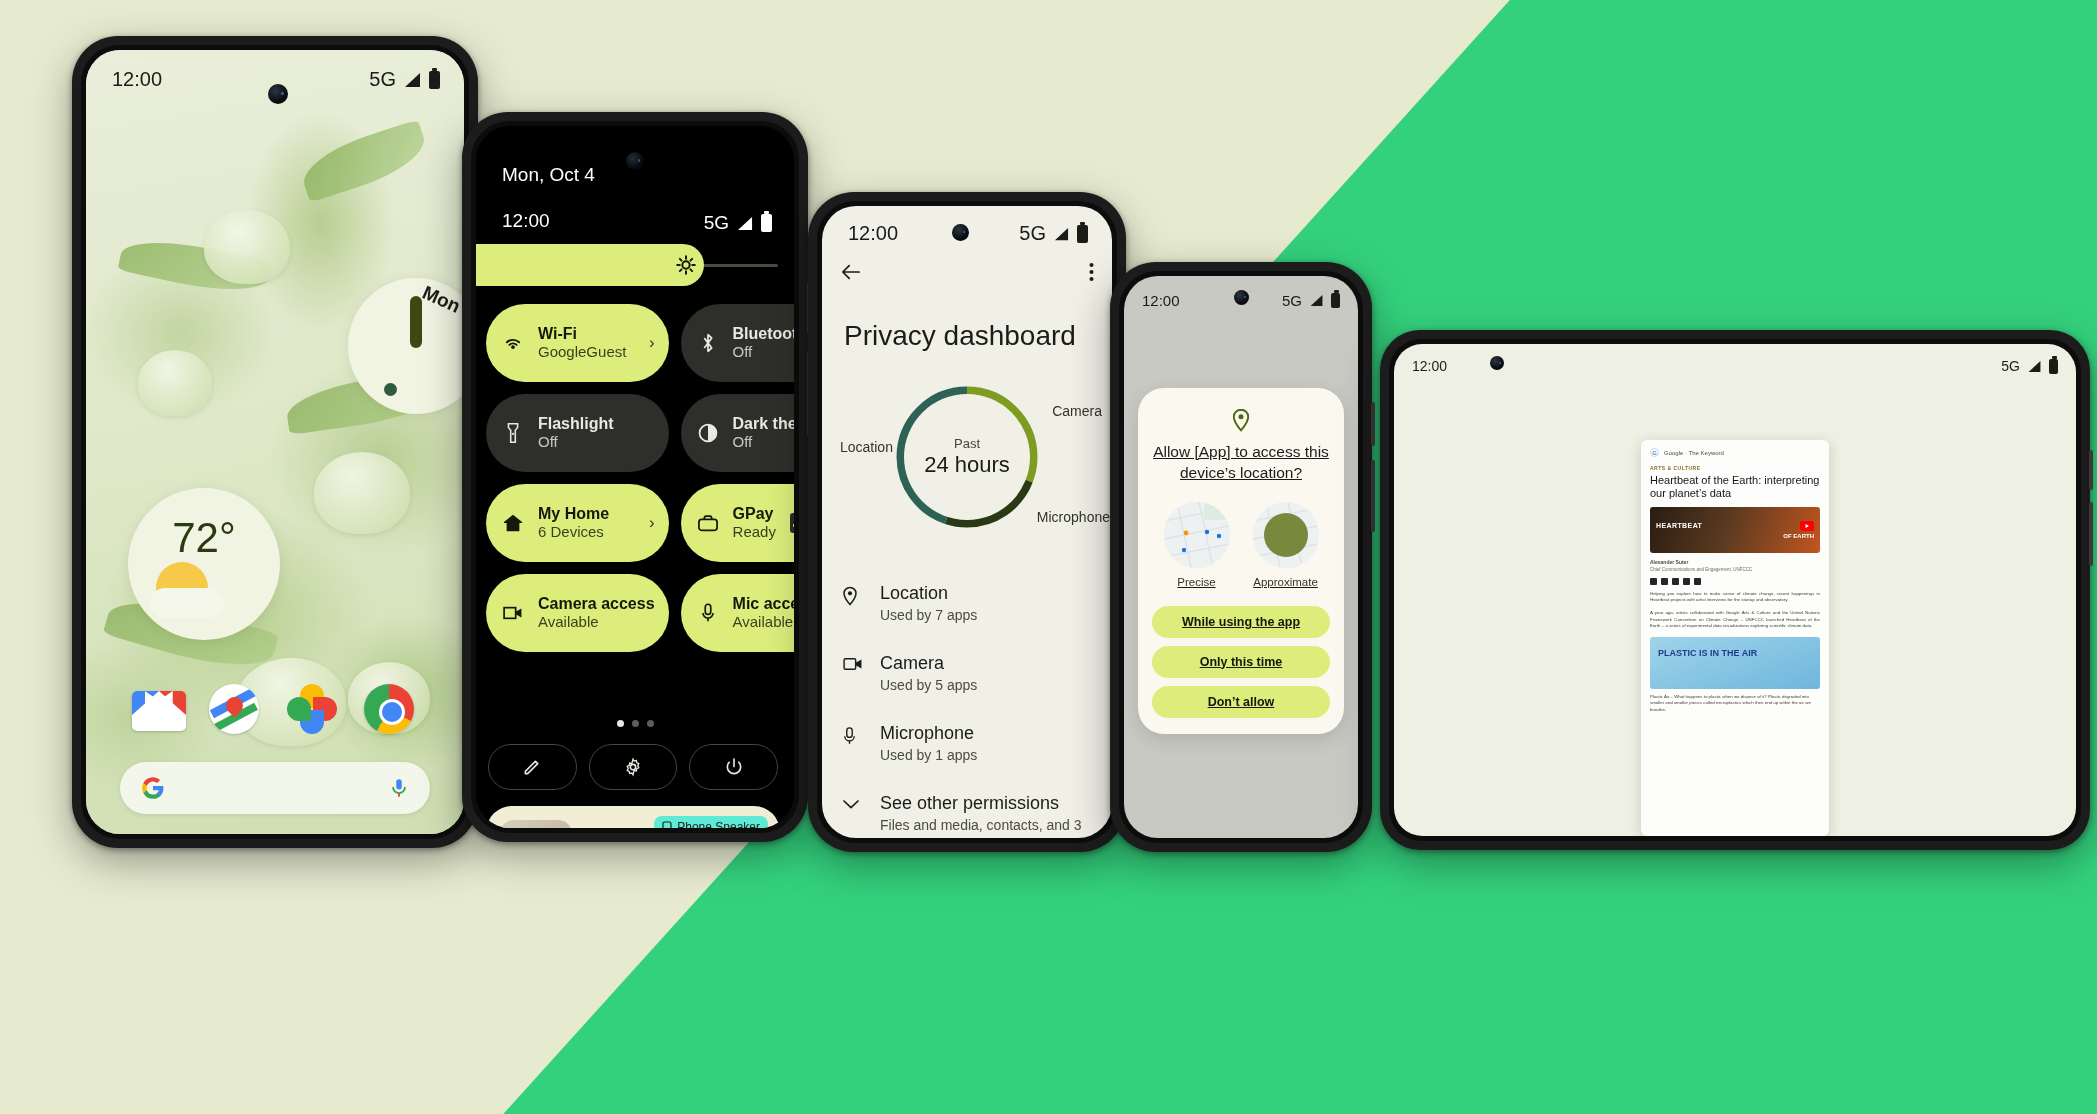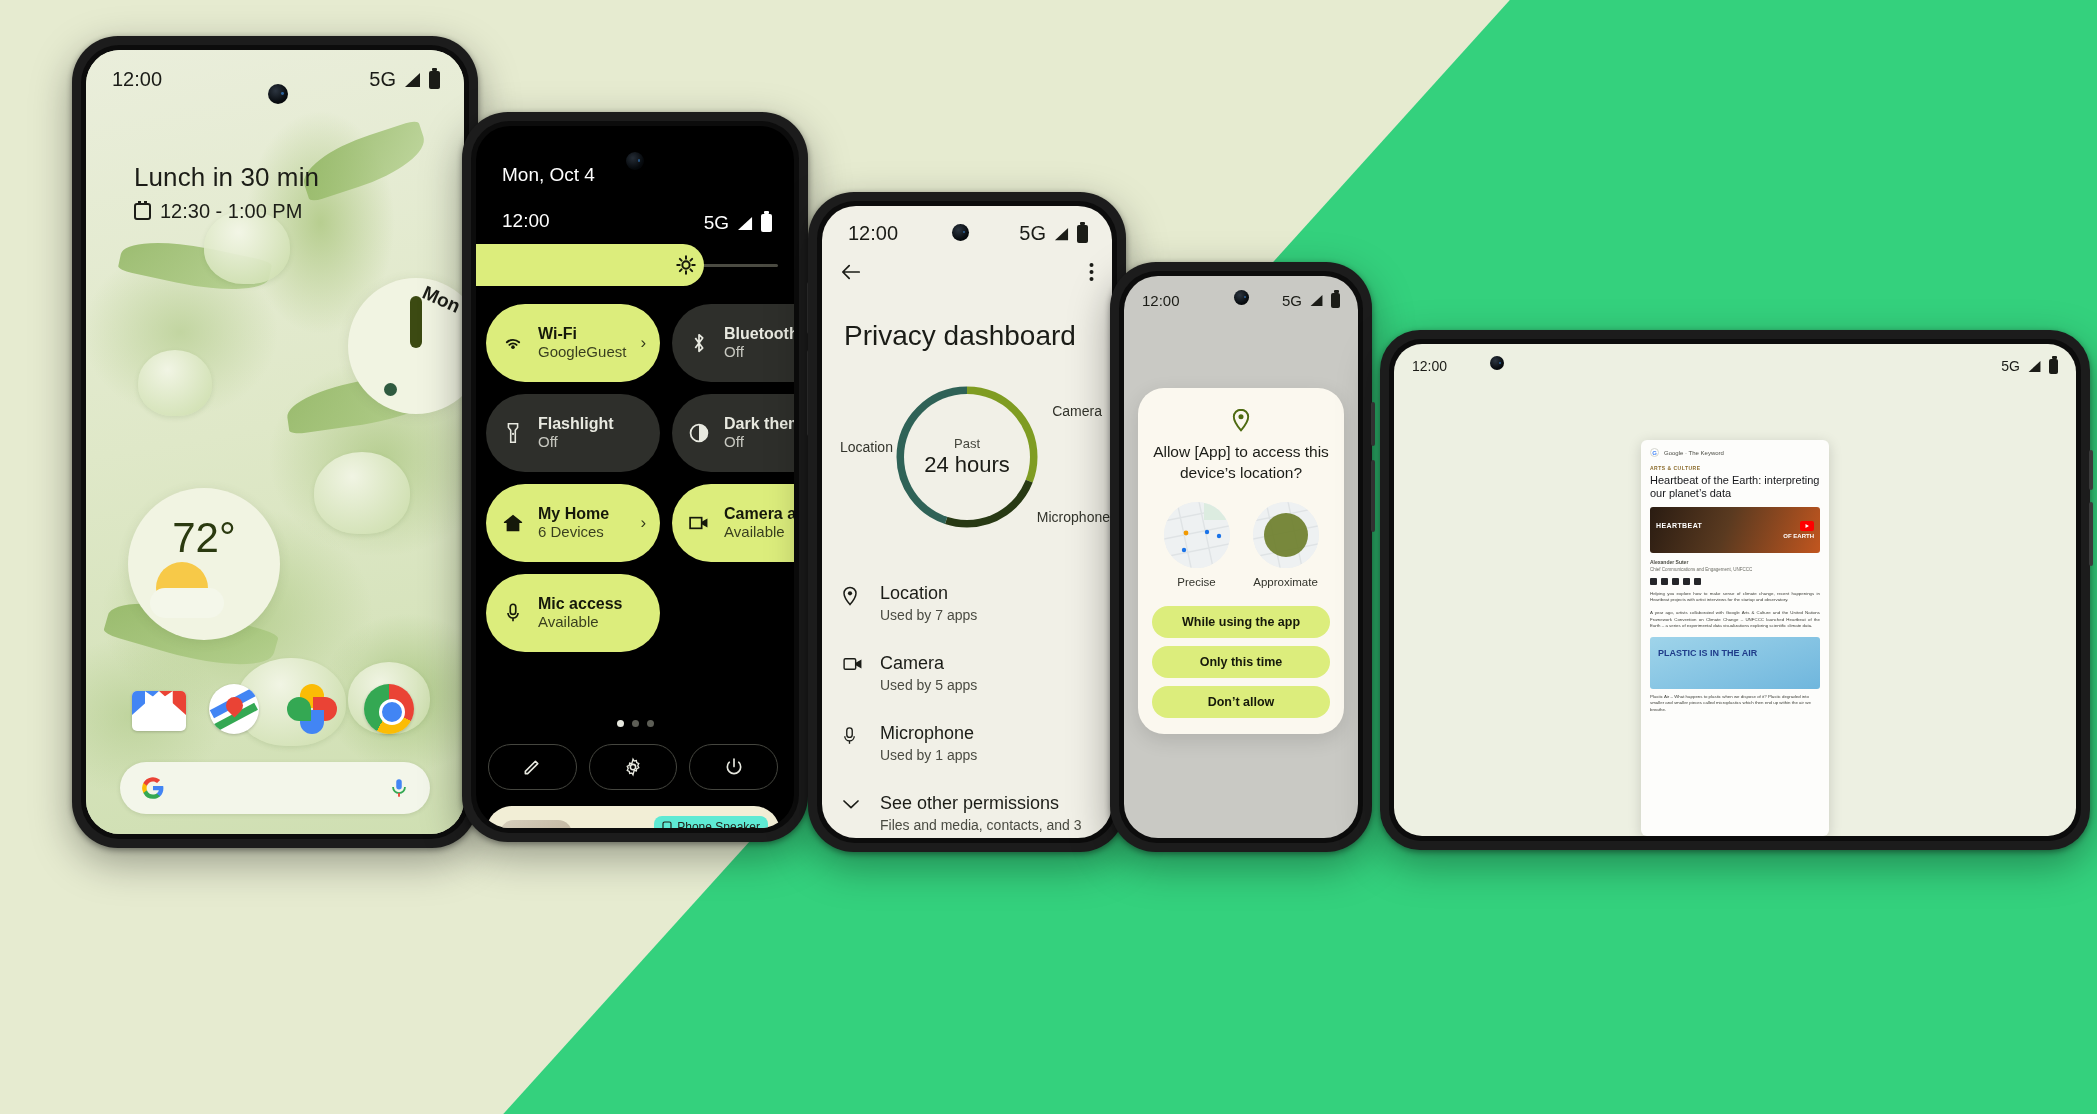--- a/index.html
+++ b/index.html
@@ -246,20 +246,21 @@
   
   #phone4 { left: 1110px; top: 262px; width: 262px; height: 590px; }
   #p4screen { background: #c9c9c4; }
   .p4-sb { position:absolute; top: 16px; left: 0; right: 0; padding: 0 18px;
            display:flex; justify-content:space-between; font-size:15px; color:#1b1c17; font-weight:500;}
   .dialog {
     position:absolute; left: 14px; right: 14px; top: 112px;
     background:#fbf8ef; border-radius: 26px; padding: 20px 14px 16px;
     text-align:center; color:#1b1c17;
     box-shadow: 0 6px 20px rgba(0,0,0,.12);
+    text-decoration: underline;
   }
   .dialog .dtitle { font-size: 15.5px; line-height:1.34; margin-top: 10px; }
   .maps { display:flex; justify-content:space-around; margin-top: 18px; }
   .mapcol { text-align:center; }
   .mapthumb { width: 66px; height: 66px; border-radius:50%; position:relative; overflow:hidden;
               background:#eceef0; margin: 0 auto;}
   .maplbl { font-size: 11.5px; margin-top: 8px; color:#33342c; }
   .dbtns { margin-top: 18px; display:flex; flex-direction:column; gap: 8px; }
   .dbtn { height: 32px; border-radius: 18px; background:#dced7c; color:#16190a;
           display:flex; align-items:center; justify-content:center; font-size: 12.5px; font-weight:600;}
@@ -346,27 +347,20 @@
           <span>12:00</span>
           <span class="sb-right">
             <span>5G</span>
             <svg width="19" height="16" viewBox="0 0 19 16">
                 <path d="M17 1 L17 15 L2 15 Z" fill="#1b1c17"></path>
               </svg>
             <span class="batt"></span>
           </span>
         </div>
 
-        <div class="p1-event">
-          <div class="t1">Lunch in 30 min</div>
-          <div class="t2">
-            <span class="cal-ico"></span>
-            <span>12:30 - 1:00 PM</span>
-          </div>
-        </div>
 
         <div class="p1-clock">
           <div class="hand"></div>
           <div class="dot"></div>
           <div class="lbl">Mon 4</div>
         </div>
 
         <div class="p1-weather">
           <div class="sun"></div>
           <div class="cloud"></div>
@@ -503,20 +497,36 @@
                   <path d="M12 2 L22 10 v1h-3v9H5v-9H2v-1z" fill="#15180a"></path>
                 </svg>
             </span>
             <span class="tl">
               <span class="a">My Home</span><br>
               <span class="b">6 Devices</span>
             </span>
             <span class="chev">›</span>
           </div>
 
+          <div class="tile on">
+            <span class="ic">
+              <svg width="22" height="20" viewBox="0 0 24 22">
+                  <rect x="2" y="7" width="20" height="12" rx="3" fill="none" stroke="#15180a" stroke-width="1.9"></rect>
+                  <path d="M8 7V5.5a2 2 0 0 1 2-2h4a2 2 0 0 1 2 2V7" fill="none" stroke="#15180a" stroke-width="1.9"></path>
+                </svg>
+            </span>
+            <span class="tl">
+              <span class="a">GPay</span><br>
+              <span class="b">Ready</span>
+            </span>
+            <span style="width:30px;height:20px;border-radius:3px;background:#2c2d27;position:relative;">
+              <span style="position:absolute;left:3px;top:11px;width:9px;height:3px;background:#dced7c;border-radius:1px;"></span>
+
+            </span>
+          </div>
 
           <div class="tile on">
             <span class="ic">
               <svg width="22" height="16" viewBox="0 0 24 18">
                   <rect x="2" y="3" width="13" height="12" fill="none" stroke="#15180a" stroke-width="1.9"></rect>
                   <path d="M15 7.5 L21.5 4 v10 L15 10.5z" fill="#15180a"></path>
                 </svg>
             </span>
             <span class="tl">
               <span class="a">Camera access</span><br>

